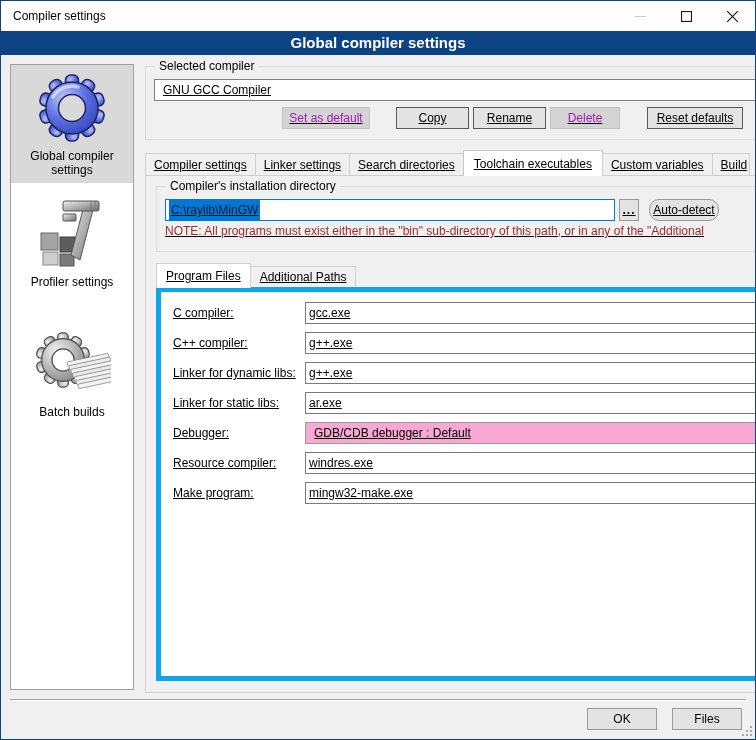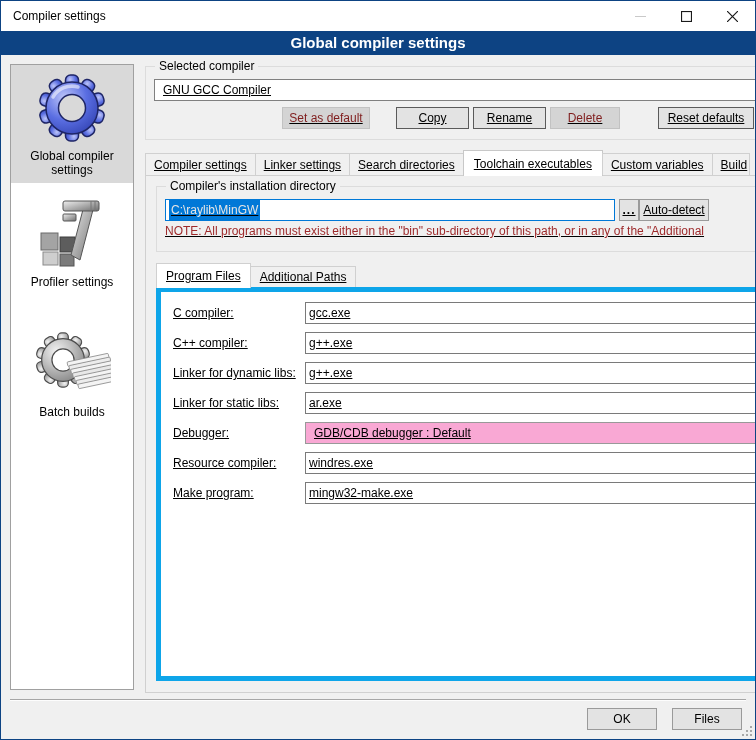--- a/index.html
+++ b/index.html
@@ -50,21 +50,21 @@
   .combo.gray { background:#f9a8d4; border-color:#999;gap:41px; }
   .combo .chev { margin-left:auto; width:8px; height:8px; border-right:1.4px solid #4a4a4a; border-bottom:1.4px solid #4a4a4a; transform:rotate(45deg) translate(-2px,-2px); }
   .gb-compiler .combo { margin:12px 8px 0 8px; }
 
   .btn {
     height:22px; background:#e3e3e3; border:1px solid #9a9a9a;
     display:flex; align-items:center; justify-content:center;
     font-size:12px; color:#000; cursor:default;
   }
   .btn.dark { border-color:#5a5a5a; }
-  .btn.disabled { background:#d4d4d4; border-color:#c2c2c2; color:#7f1d1d; }
+  .btn.disabled { background:#d4d4d4; border-color:#c2c2c2; color:#a21caf; }
   .cbtn-row { display:flex; margin:6px 8px 0 8px; }
 
   
   .tabs { display:flex; align-items:flex-end; margin-top:9px; height:26px; position:relative; z-index:2; }
   .tab {
     height:22px; padding:0 8px; display:flex; align-items:center;
     background:#f0f0f0; border:1px solid #d0d0d0; border-bottom:none; margin-right:-1px;
     white-space:nowrap; cursor:default;
   }
   .tab.active { height:26px; background:#fff; border-color:#c8c8c8; margin-bottom:-1px; padding:0 10px; }
@@ -80,23 +80,23 @@
 
   
   .gb-install { margin:10px 10px 0 10px; height:66px; }
   .dir-row { display:flex; margin:12px 8px 0 8px; }
   .textbox {
     height:22px; border:1px solid #7a7a7a; background:#fff;
     display:flex; align-items:center; padding:0 3px; overflow:hidden; white-space:nowrap;
   }
   .textbox.focused { border-color:#0078d7; }
   .dir-input { width:450px; }
-  .sel-text { background:#0078d7; color:#e5e5e5; padding:9px 2px; }
+  .sel-text { background:#0078d7; color:#0f172a; padding:9px 2px; }
   .browse-btn { width:20px; margin-left:4px; font-weight:bold; letter-spacing:1px; }
-  .autodetect-btn { width:70px; margin-left:0; }
+  .autodetect-btn { width:70px; margin-left:10px;border-radius:10px; }
   .note { margin:3px 8px 0 8px; color:#9e2a2b; white-space:nowrap; overflow:hidden; }
 
   
   .subtabs { display:flex; align-items:flex-end; margin:10px 0 0 10px; height:25px; position:relative; z-index:2; }
   .subtab {
     height:21px; padding:0 9px; display:flex; align-items:center;
     background:#f0f0f0; border:1px solid #d0d0d0; border-bottom:none; margin-right:-1px; cursor:default;
   }
   .subtab.active { height:25px; background:#fff; margin-bottom:-1px; }
   .page {
@@ -241,21 +241,21 @@
         <span class="gb-label">Selected compiler</span>
         <div class="combo">
           <span>GNU GCC Compiler</span>
           <span class="chev"></span>
         </div>
         <div class="cbtn-row">
           <div class="btn disabled" style="width:88px; margin-left:128px;">Set as default</div>
           <div class="btn dark" style="width:73px; margin-left:26px;">Copy</div>
           <div class="btn dark" style="width:73px; margin-left:4px;">Rename</div>
           <div class="btn disabled" style="width:70px; margin-left:4px;">Delete</div>
-          <div class="btn dark" style="width:96px; margin-left:38px;">Reset defaults</div>
+          <div class="btn dark" style="width:96px; margin-left:27px;">Reset defaults</div>
         </div>
       </div>
 
       <div class="tabs">
         <div class="tab">Compiler settings</div>
         <div class="tab">Linker settings</div>
         <div class="tab">Search directories</div>
         <div class="tab active">Toolchain executables</div>
         <div class="tab">Custom variables</div>
         <div class="tab clip">Build</div>

